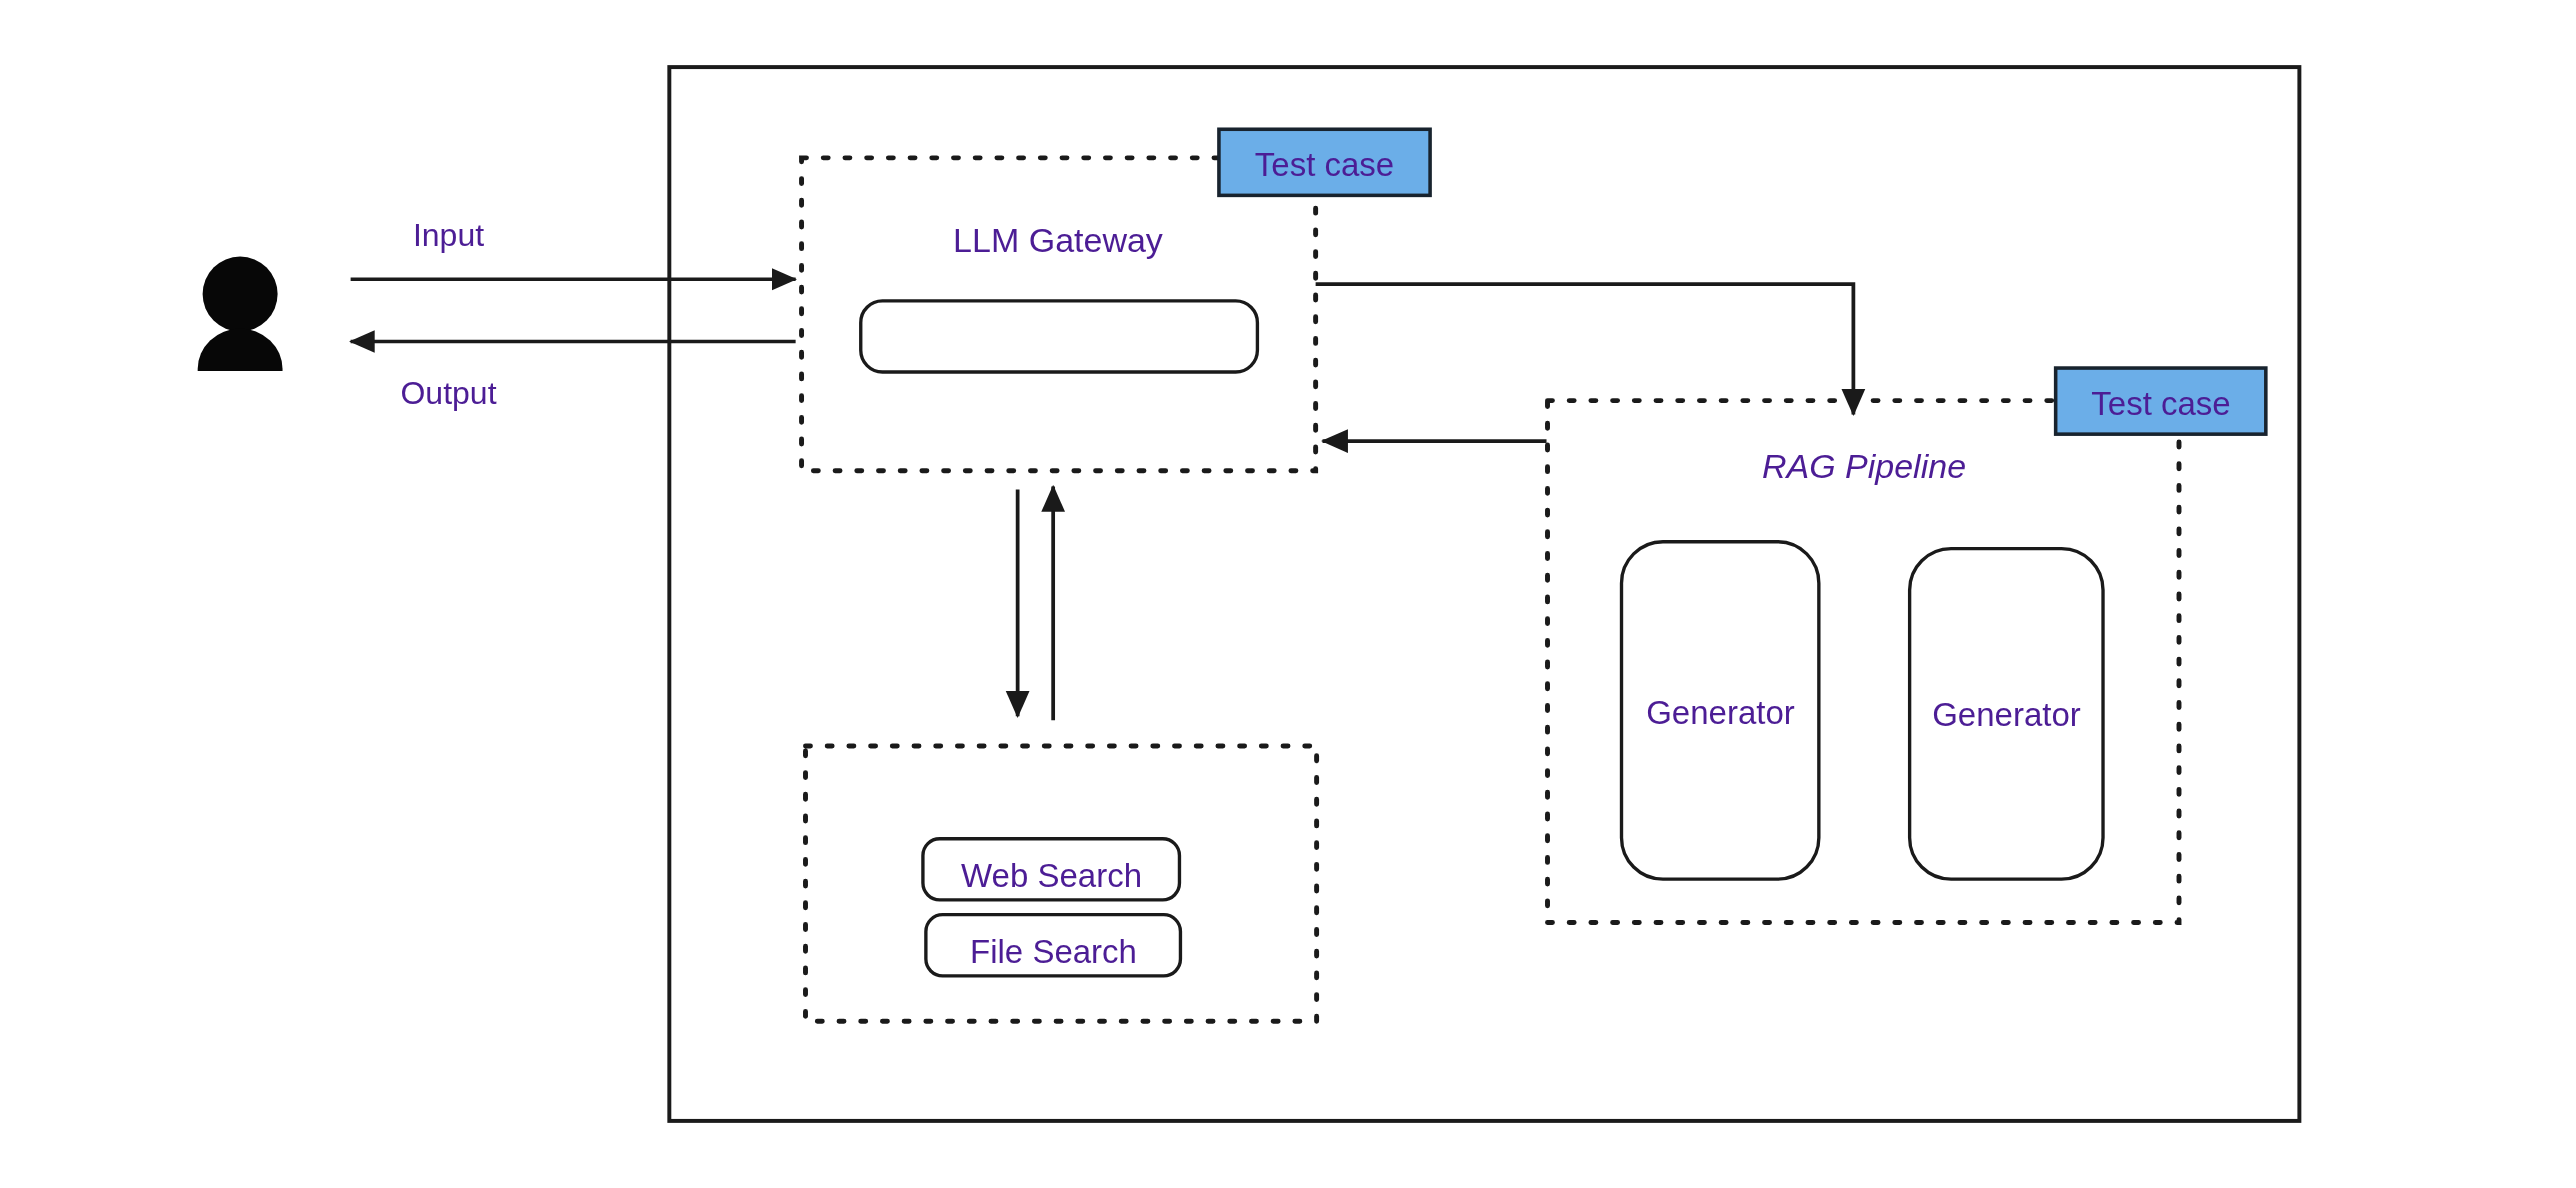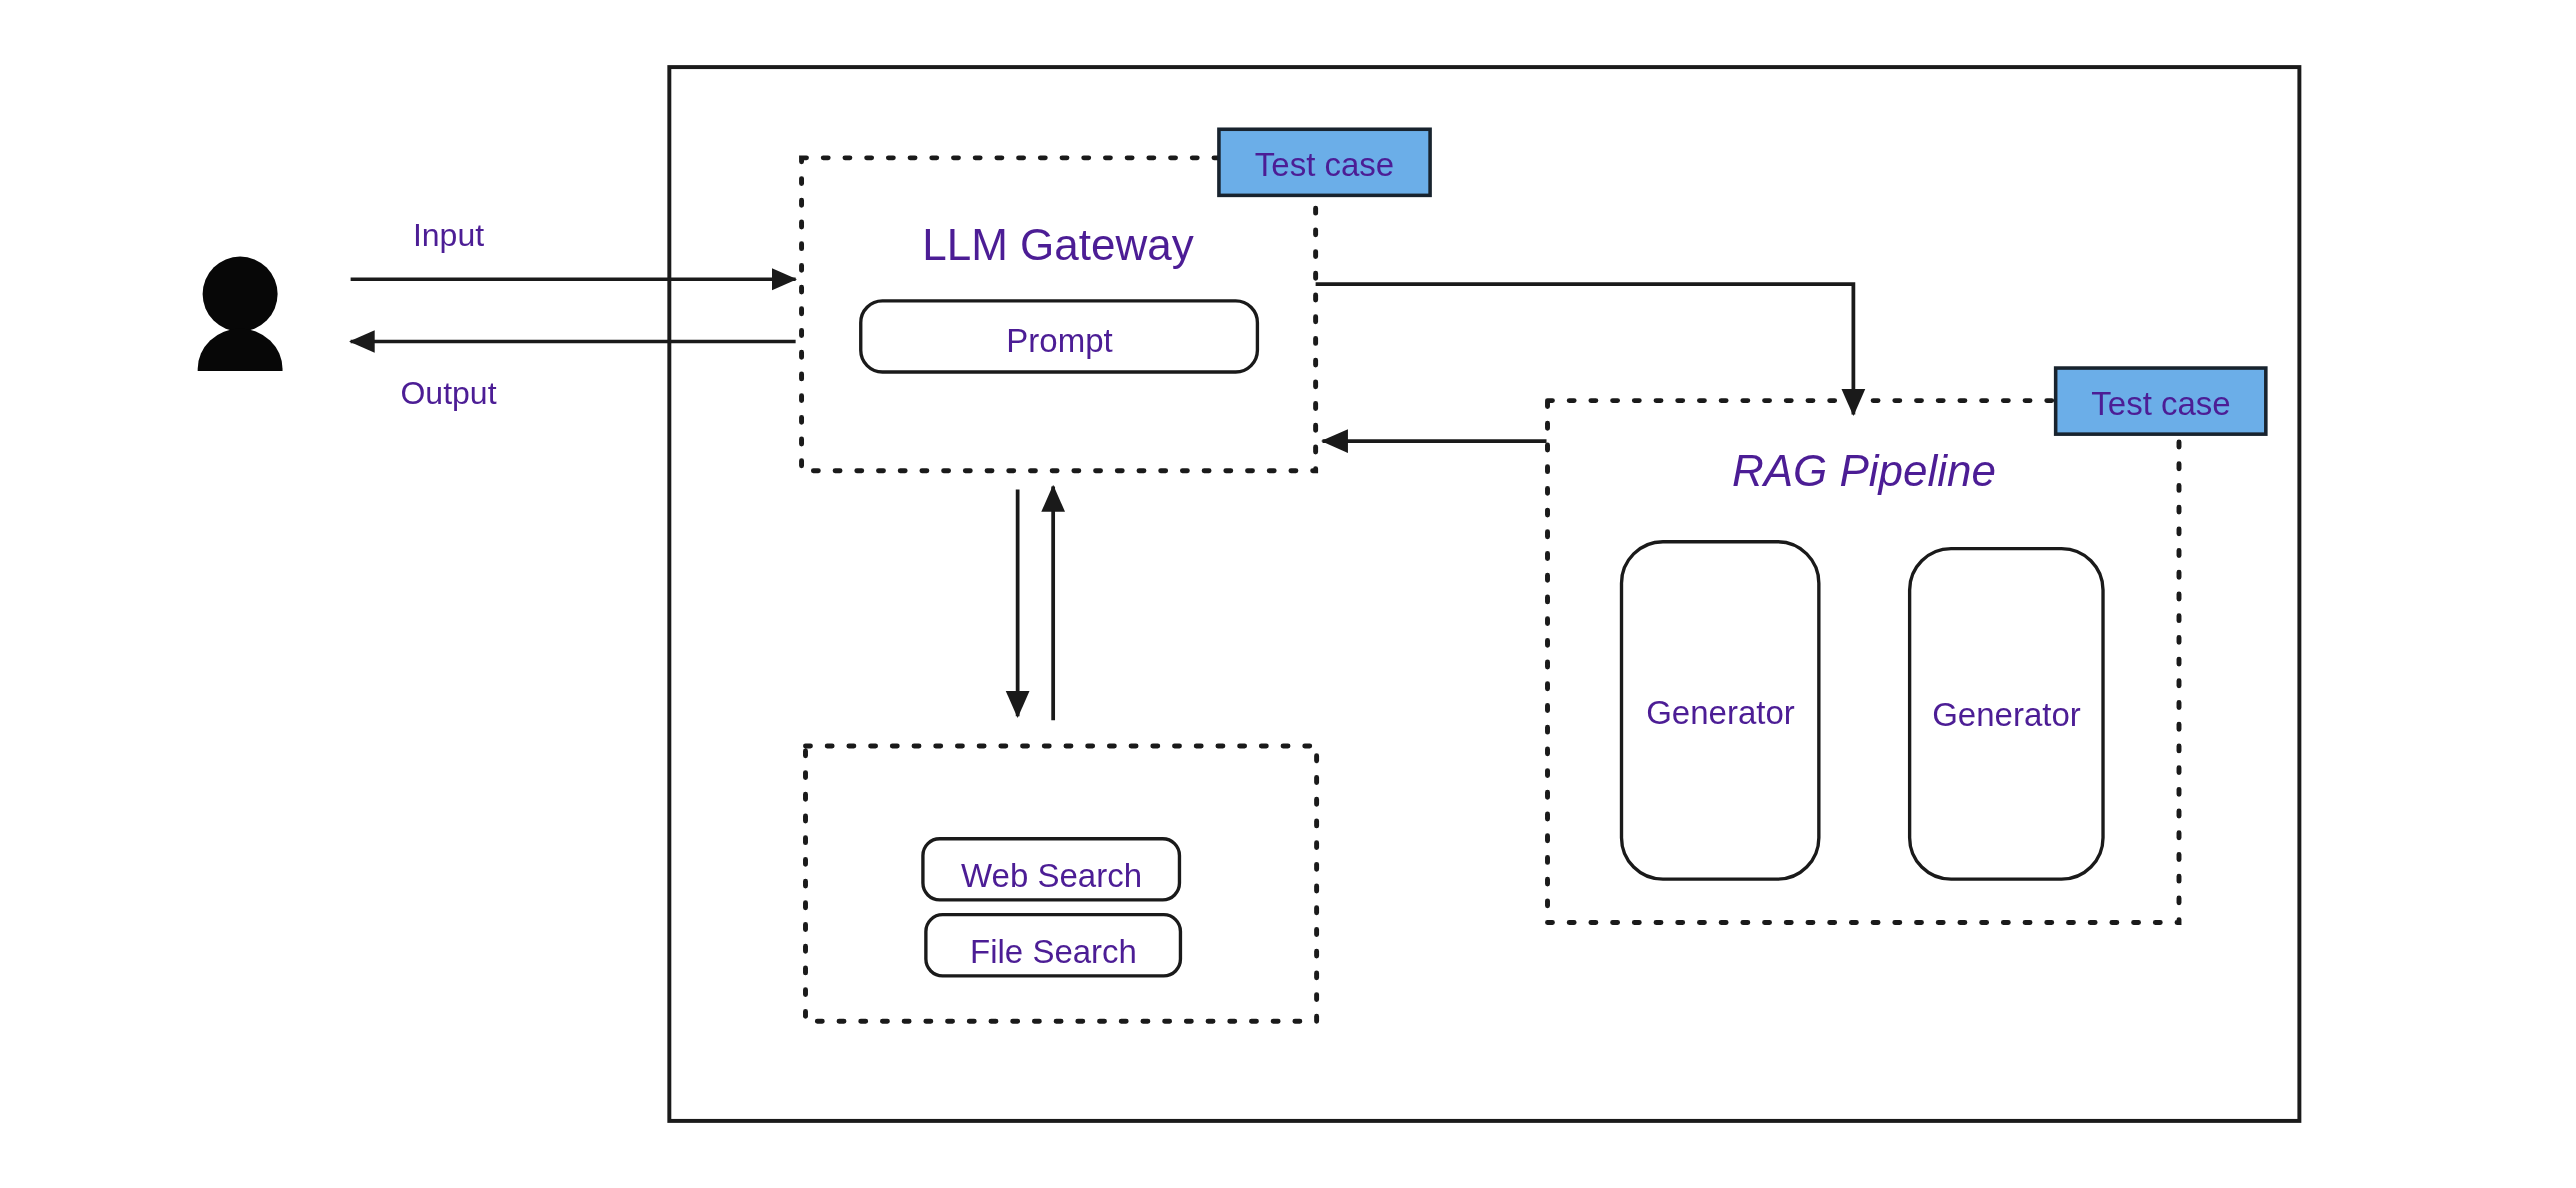--- a/index.html
+++ b/index.html
@@ -24,21 +24,21 @@
   }
   .lbl {
     position: absolute;
     color: #4c1d95;
     font-family: "Liberation Sans", sans-serif;
     white-space: nowrap;
     text-align: center;
     line-height: 1;
     user-select: none;
   }
-  .lbl-group-title { font-size: 44px; text-align: center; }
+  .lbl-group-title { font-size: 34px; text-align: center; }
   .lbl-node       { font-size: 33px; }
   .lbl-edge       { font-size: 32px; }
   .lbl-badge      { font-size: 33px; color: #4c1d95; }
 </style>
 </head>
 <body>
 
 <div id="stage">
 
   <svg id="diagram-svg" viewBox="0 0 2610 1204">
@@ -87,21 +87,20 @@
 
     <line x1="1067" y1="730" x2="1067" y2="493" stroke="#1a1a1a" stroke-width="3.8" marker-end="url(#arrowFill)"></line>
   </svg>
 
   <div class="lbl lbl-edge" style="left:350px; top:219px; width:197px;">Input</div>
 
   <div class="lbl lbl-edge" style="left:350px; top:377px; width:197px;">Output</div>
 
   <div class="lbl lbl-group-title" style="left:801px; top:223px; width:514px;">LLM Gateway</div>
 
-  <div class="lbl lbl-node" style="left:861px; top:324px; width:397px;">Prompt</div>
 
   <div class="lbl lbl-badge" style="left:1219px; top:148px; width:211px;">Test case</div>
 
   <div class="lbl lbl-group-title" style="left:1548px; top:449px; width:632px;font-style:italic;">RAG Pipeline</div>
 
   <div class="lbl lbl-node" style="left:1622px; top:696px; width:197px;">Generator</div>
 
   <div class="lbl lbl-node" style="left:1910px; top:698px; width:193px;">Generator</div>
 
   <div class="lbl lbl-badge" style="left:2056px; top:387px; width:210px;">Test case</div>

